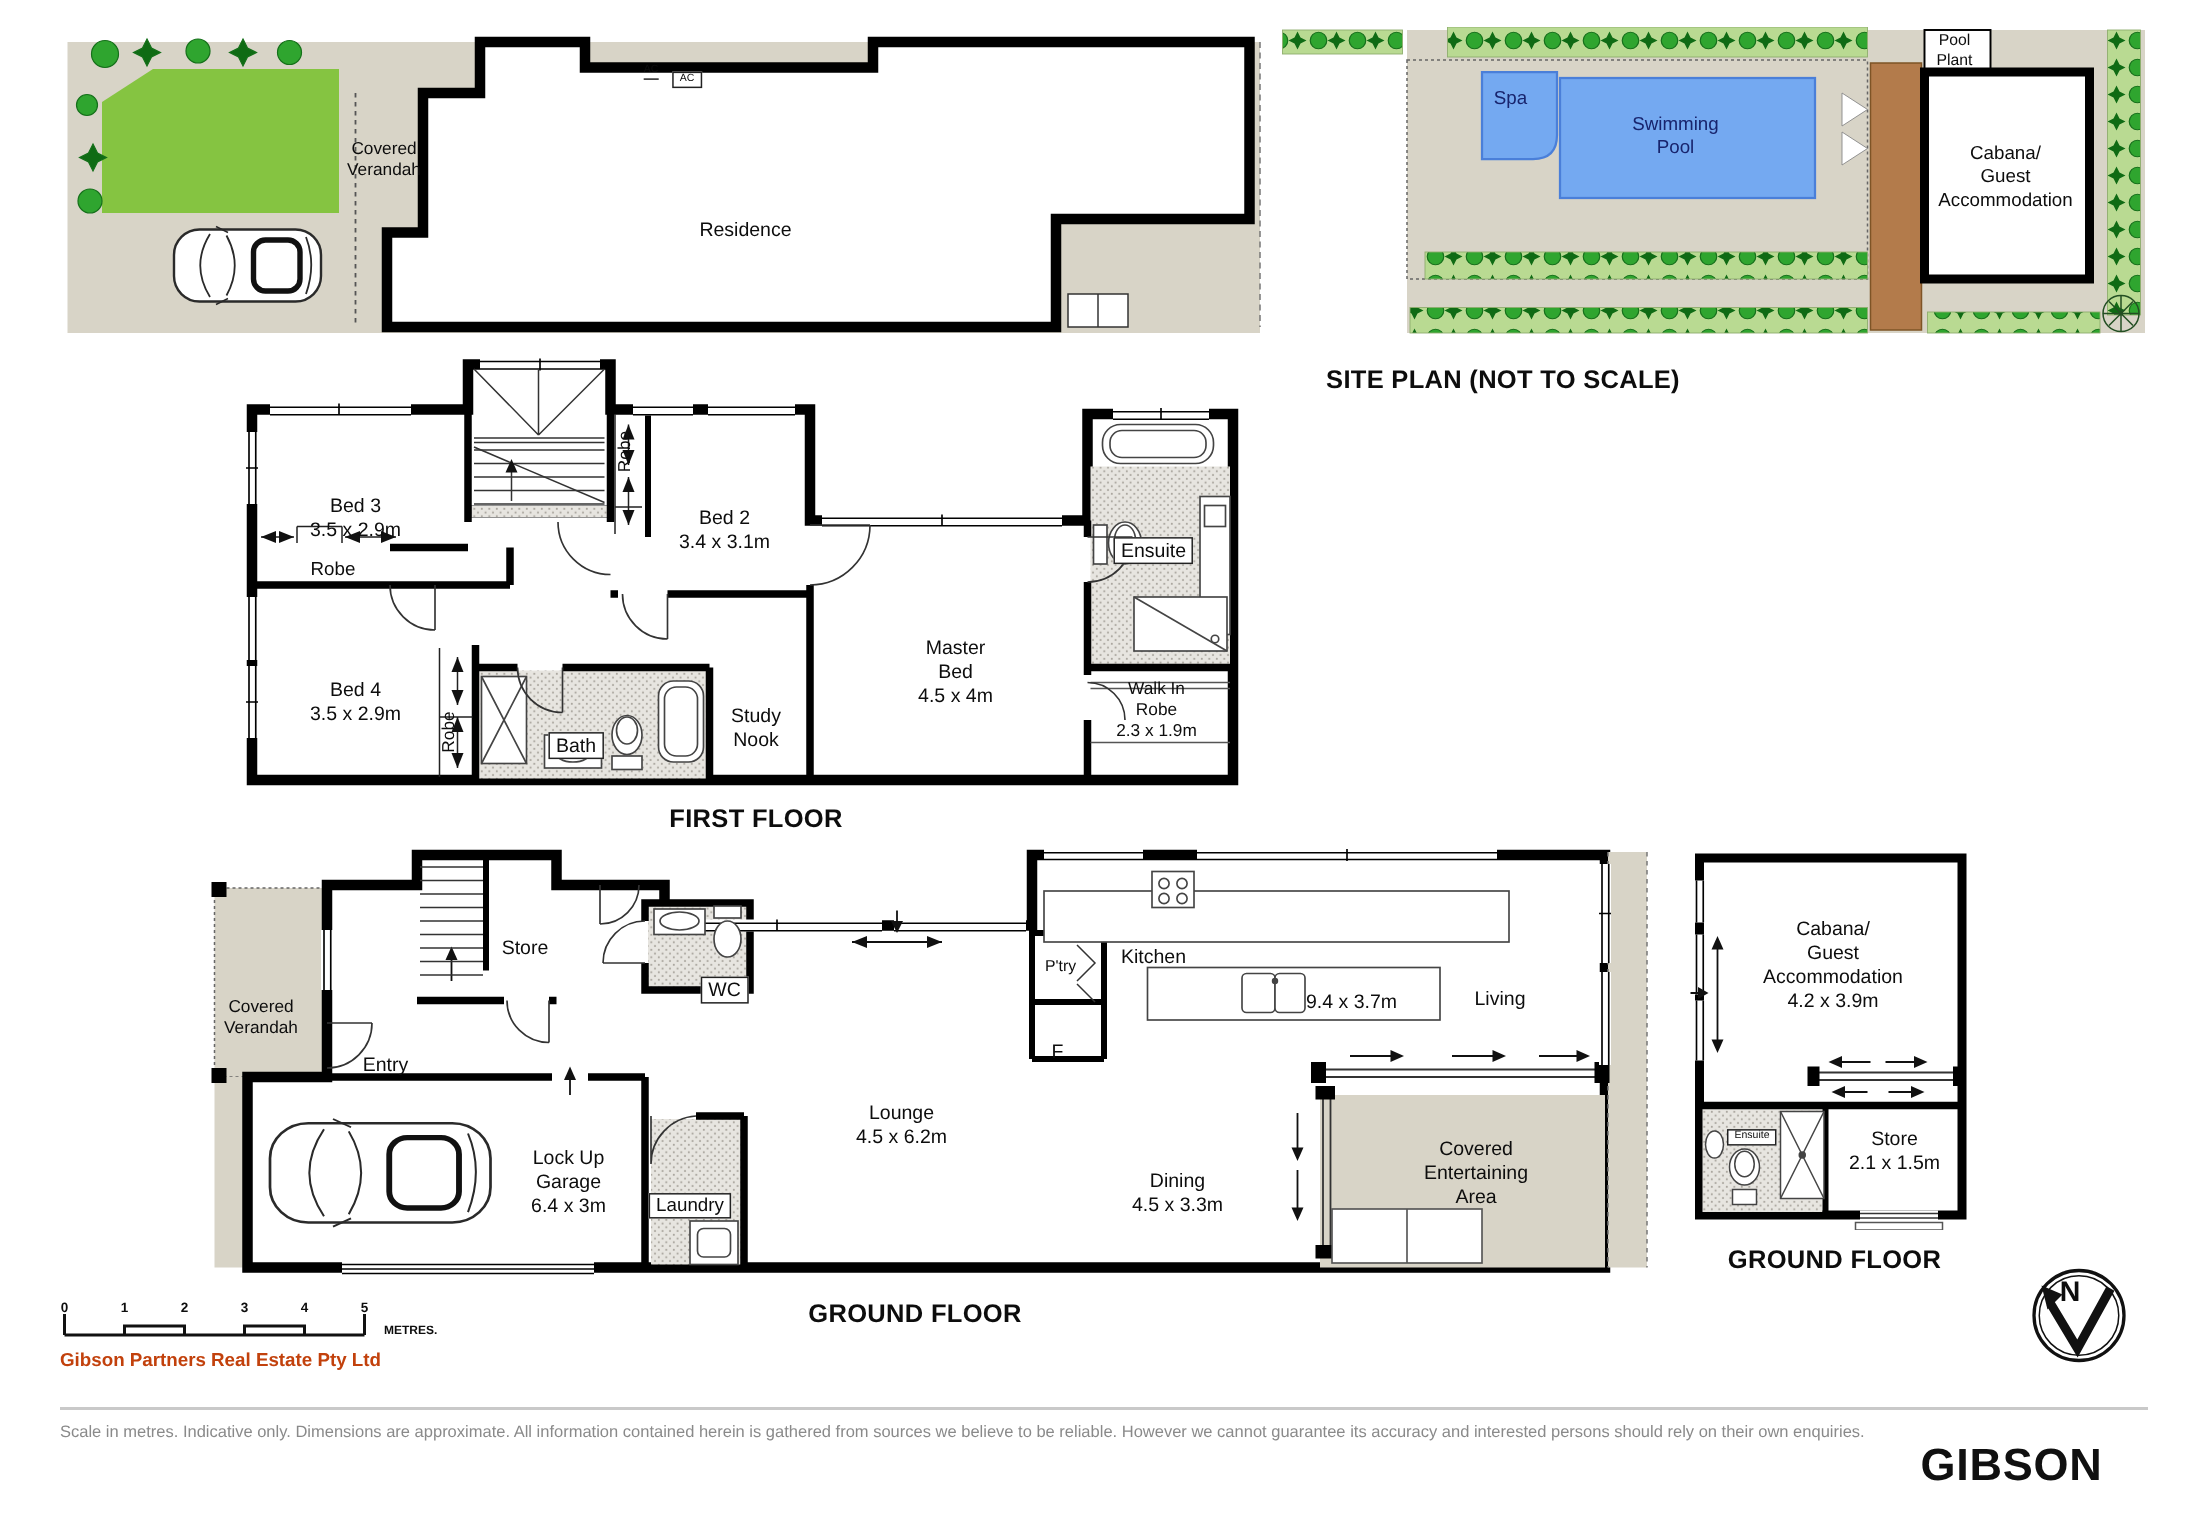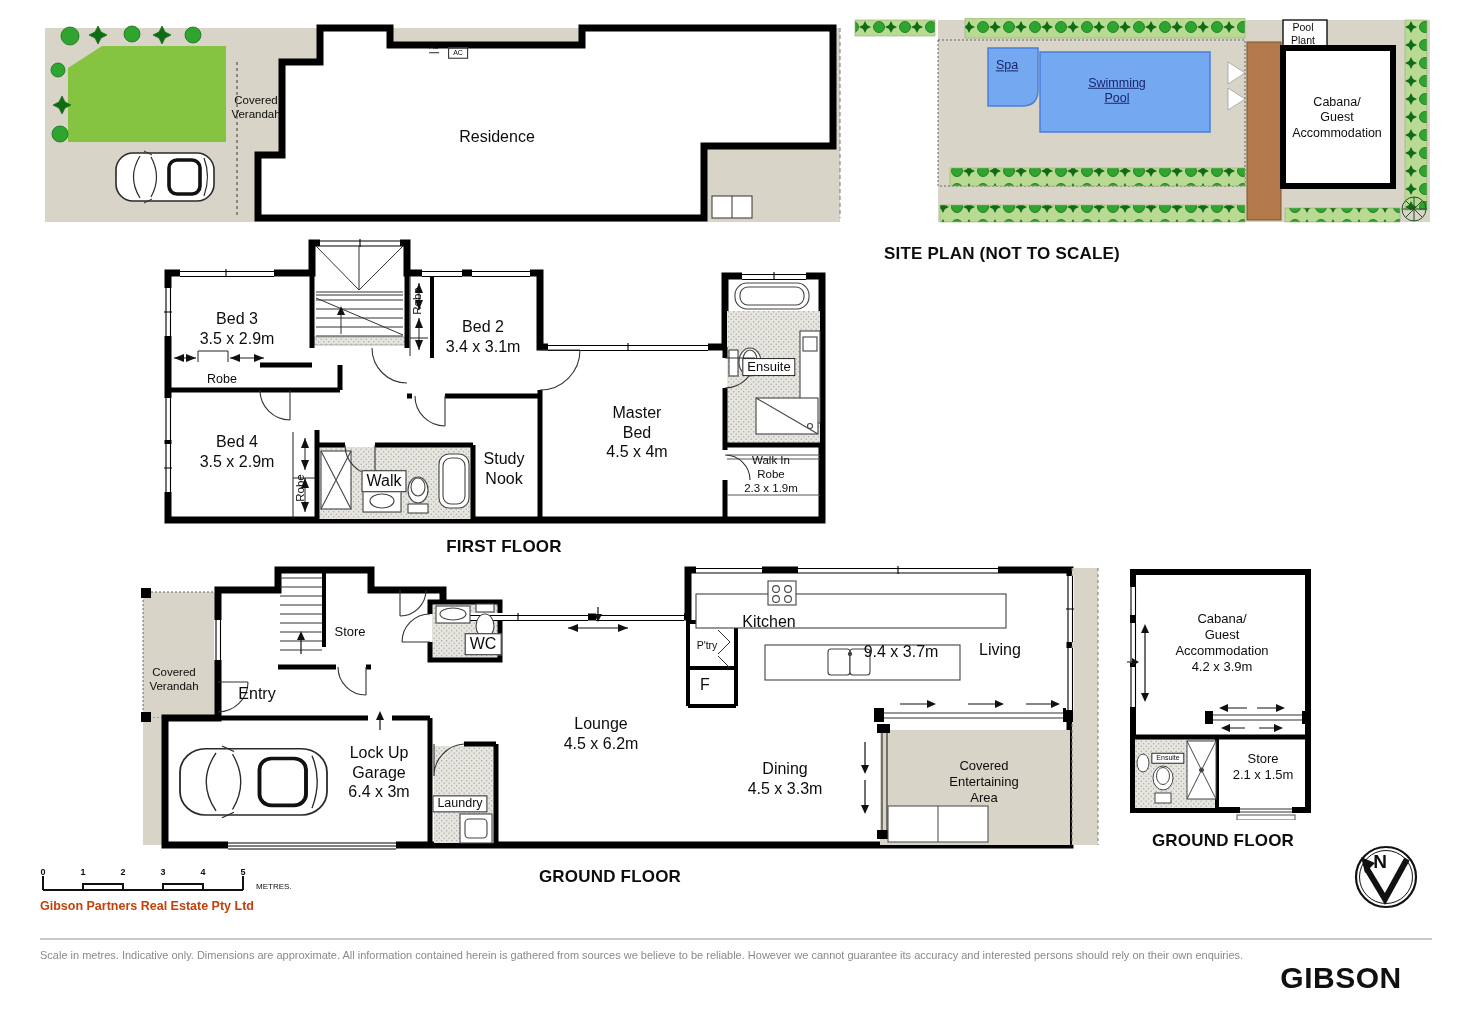--- a/index.html
+++ b/index.html
@@ -2,25 +2,25 @@
 <html><head>
 <meta charset="utf-8">
 <style>
   html,body{margin:0;padding:0;background:#fff;}
   #page{position:relative;width:1472px;height:1009px;background:#fff;overflow:hidden;
         font-family:"Liberation Sans",sans-serif;}
   svg{position:absolute;}
   .lbl{position:absolute;transform:translate(-50%,-50%);text-align:center;
        white-space:pre-line;line-height:1.22;color:#0d0d0d;z-index:5;}
   .leftA{transform:translate(0,-50%);text-align:left;}
-  .fs7{font-size:7px;}.fs8{font-size:8px;font-weight:normal;}.fs9{font-size:9px;font-weight:bold;}
+  .fs7{font-size:7px;}.fs8{font-size:8px;font-weight:bold;}.fs9{font-size:9px;font-weight:bold;}
   .fs10{font-size:10.5px;}.fs11{font-size:11.5px;}.fs12{font-size:12.5px;}
-  .fs13{font-size:13px;}.fs15{font-size:16px;}
+  .fs13{font-size:13px;}.fs15{font-size:13px;margin-top:16px;}
   .fs17b{font-size:17px;font-weight:bold;letter-spacing:.2px;}
-  .navy{color:#18246d;text-decoration:underline;}
+  .navy{color:#18246d;}
   .boxed{border:1.2px solid #222;background:#fff;padding:0 4px;white-space:nowrap;z-index:6;}
   .vert{transform:translate(-50%,-50%) rotate(-90deg);}
   .company{font-size:12.5px;font-weight:bold;color:#c2410c;}
   .disclaimer{font-size:11px;color:#8a8a8a;white-space:nowrap;}
   .address{font-size:27px;color:#3f3f3f;letter-spacing:.4px;}
   .brand{font-size:30px;font-weight:900;color:#101010;letter-spacing:.5px;}
   .north-n{font-size:19px;font-weight:bold;}
   .hr{position:absolute;background:#c9c9c9;}
 </style>
 </head>
@@ -440,21 +440,21 @@
 <div class="lbl fs15" style="left:237px;top:452px">Bed 4
 3.5 x 2.9m</div>
 <div class="lbl fs11 vert" style="left:300px;top:488px">Robe</div>
 <div class="lbl fs11 vert" style="left:417px;top:301px">Robe</div>
 <div class="lbl fs15" style="left:483px;top:337px">Bed 2
 3.4 x 3.1m</div>
 <div class="lbl fs15" style="left:637px;top:432px">Master
 Bed
 4.5 x 4m</div>
 <div class="lbl fs13 boxed" style="left:769px;top:367px">Ensuite</div>
-<div class="lbl fs15 boxed" style="left:384px;top:481px">Walk</div>
+<div class="lbl fs15 boxed" style="left:384px;top:481px">Bath</div>
 <div class="lbl fs15" style="left:504px;top:469px">Study
 Nook</div>
 <div class="lbl fs11" style="left:771px;top:474px">Walk In
 Robe
 2.3 x 1.9m</div>
 <div class="lbl fs17b" style="left:504px;top:547px">FIRST FLOOR</div>
 
 <div class="lbl fs11" style="left:174px;top:679px">Covered
 Verandah</div>
 <div class="lbl fs15" style="left:257px;top:694px">Entry</div>

